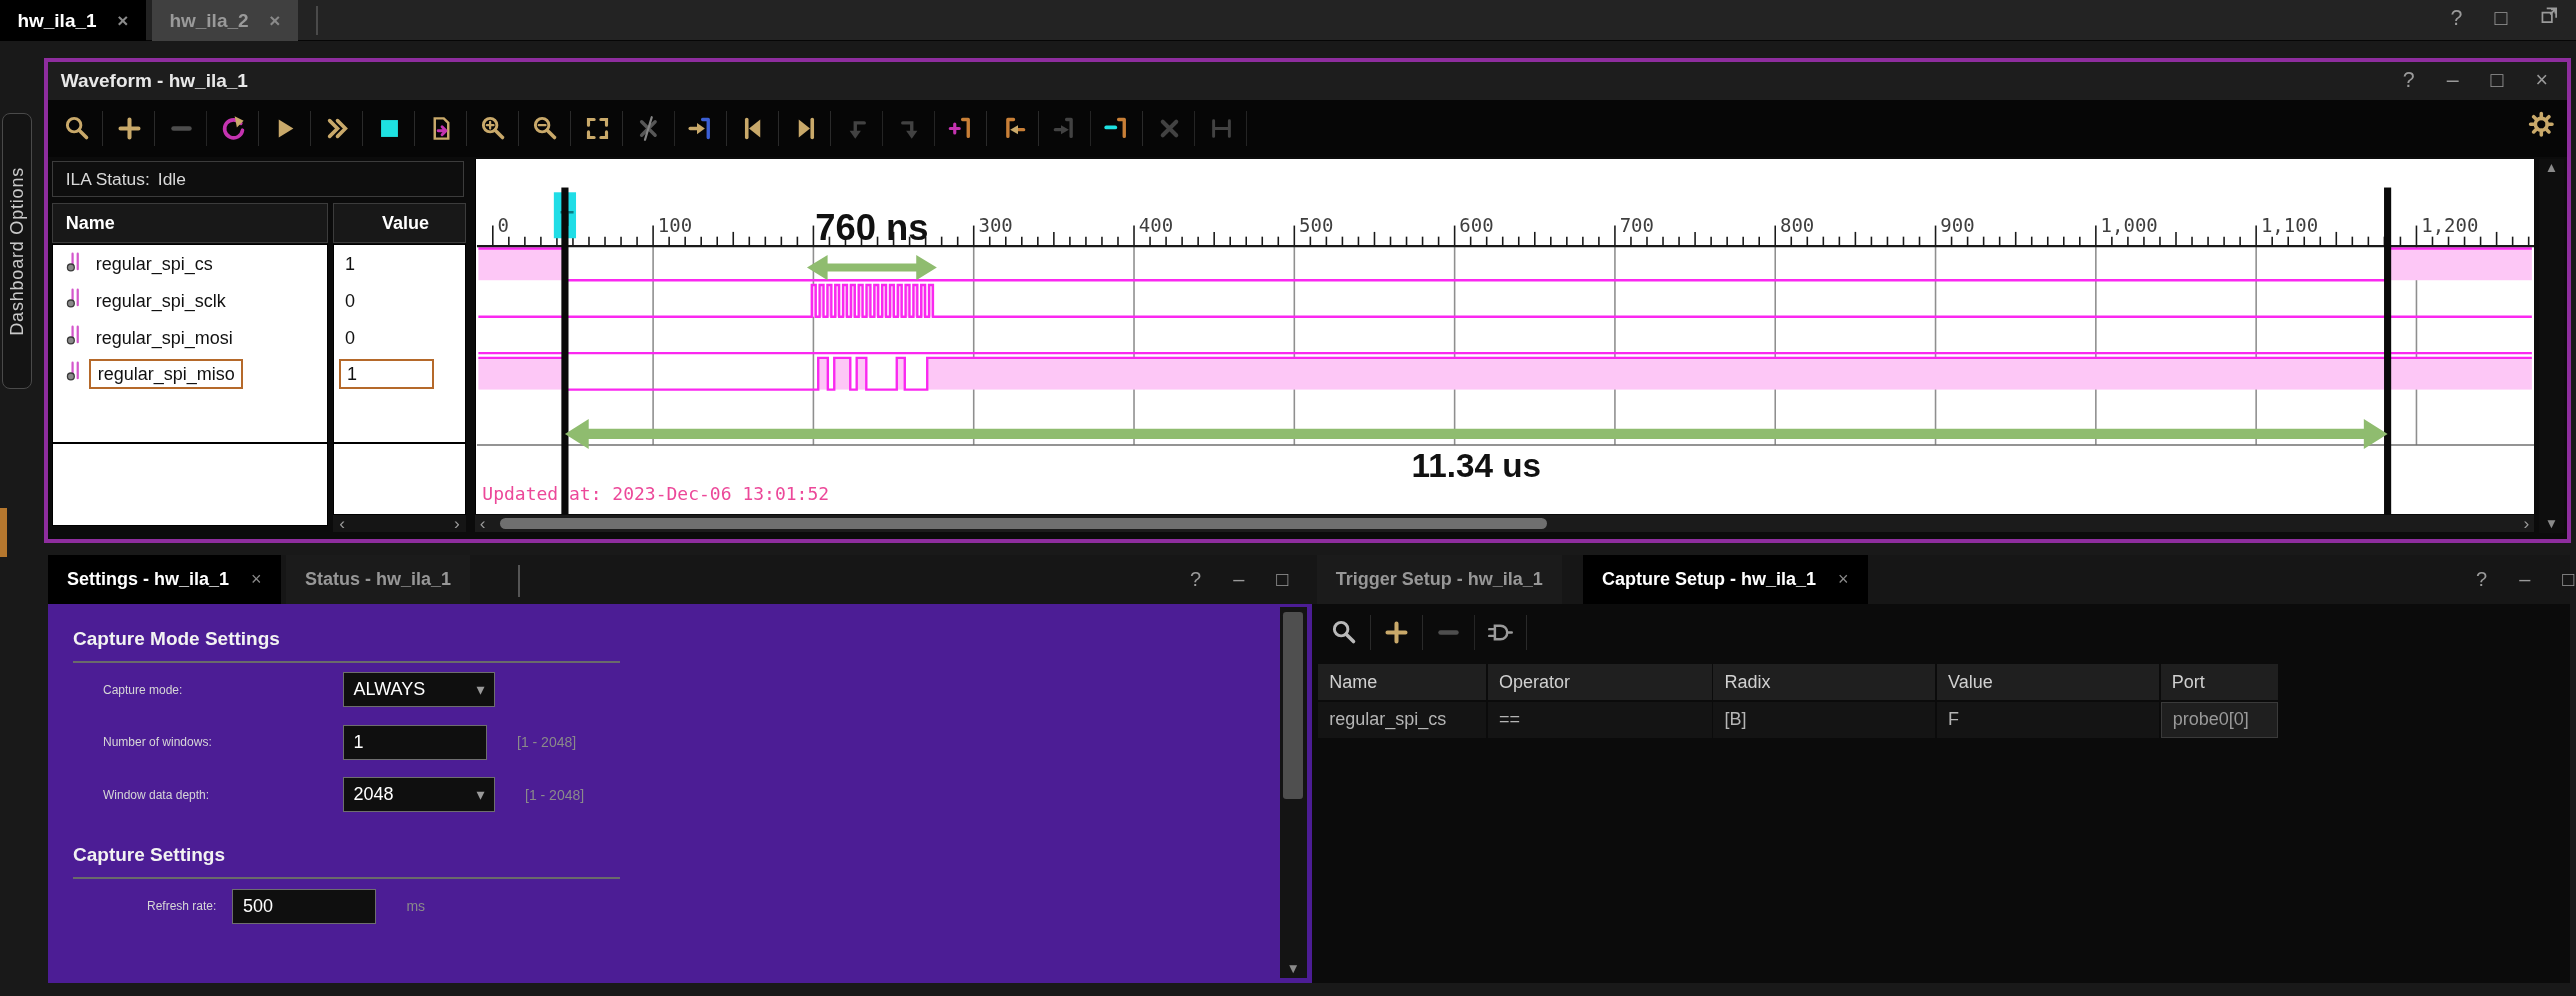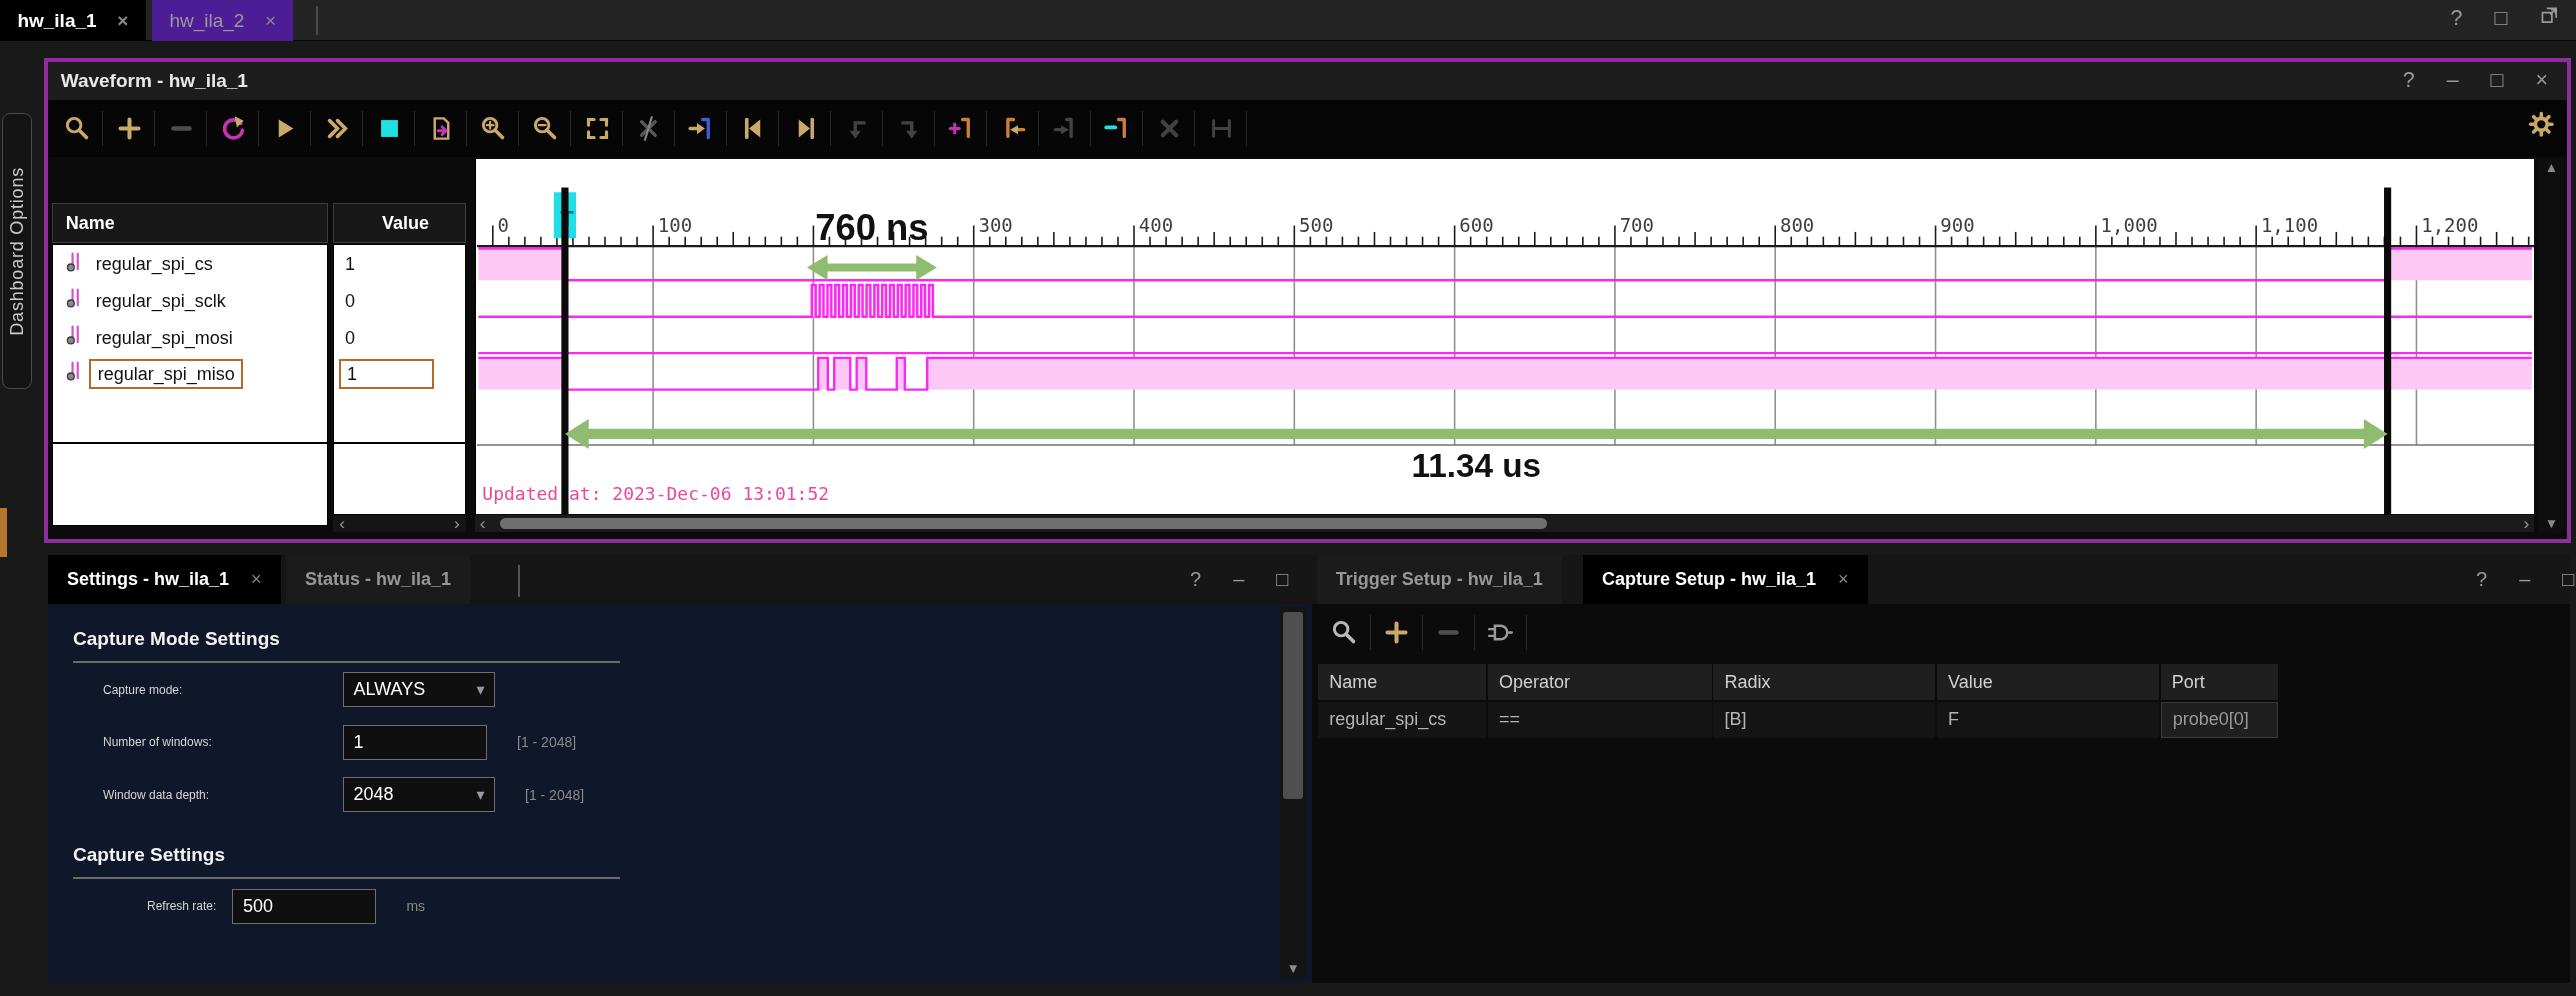--- a/index.html
+++ b/index.html
@@ -3,21 +3,21 @@
 <meta charset="utf-8">
 <style>
   * { margin:0; padding:0; box-sizing:border-box; }
   html,body { width:2576px; height:996px; background:#191919; overflow:hidden;
               font-family:"Liberation Sans", sans-serif; }
 
   
   .tabbar { position:absolute; left:0; top:0; width:2576px; height:41px; background:#232323; border-bottom:1.6px solid #060606; }
   .ttab { position:absolute; top:0; height:41px; display:flex; align-items:center; gap:20.6px; padding:0 17.4px; font-size:19px; cursor:default; }
   .ttab.active { background:#000; color:#fff; font-weight:bold; }
-  .ttab.inactive { background:#4c1d95; color:#9a9a9a; font-weight:normal; }
+  .ttab.inactive { background:#404040; color:#9a9a9a; font-weight:bold; }
   .ttab .x { color:#8a8a8a; font-size:19px; }
   .tsep { position:absolute; top:6.3px; width:1.6px; height:28.6px; background:#4a4a4a; }
   .winctl { position:absolute; top:4.8px; display:flex; gap:32px; color:#9a9a9a; font-size:21.4px; align-items:center; }
 
   
   .dash { position:absolute; left:2.4px; top:113px; width:30px; height:276px; background:#141414;
           border:1.6px solid #4a4a4a; border-radius:8px; display:flex; align-items:center; justify-content:center; }
   .dash span { writing-mode:vertical-rl; transform:rotate(180deg); color:#c9c9c9; font-size:18px; letter-spacing:0.8px; }
   .orange-strip { position:absolute; left:0; top:508px; width:7.1px; height:49px; background:#b5772e; }
 
@@ -63,21 +63,21 @@
   .panel { position:absolute; top:555px; height:428px; background:#0b0b0b; }
   .settings-panel { left:48px; width:1265px; }
   .capture-panel { left:1312px; width:1258px; }
   .ptabbar { position:absolute; left:0; top:0; right:0; height:49px; background:#161616; }
   .ptab { position:absolute; top:0; height:49px; display:flex; align-items:center; gap:22px; padding:0 19px; font-size:18px; font-weight:bold; }
   .ptab.active { background:#000; color:#fff; }
   .ptab.inactive { background:#1b1b1b; color:#979797; }
   .ptab .x { color:#8a8a8a; font-weight:normal; }
   .psep { position:absolute; top:9.5px; width:1.6px; height:32px; background:#555; }
   .pctl { position:absolute; top:12.7px; display:flex; gap:32px; color:#9a9a9a; font-size:20px; }
-  .pcontent { position:absolute; left:0; top:49px; right:0; bottom:0; background:#0f172a; }
+  .pcontent { position:absolute; left:0; top:49px; right:0; bottom:0; background:#4c1d95; }
 
   .section { margin:24px 0 0 25px; }
   .sec-title { color:#f2f2f2; font-size:19px; font-weight:bold; }
   .sec-rule { width:547px; height:1.6px; background:#6a6a6a; margin-top:11px; }
   .frow { display:flex; align-items:center; height:51px; margin-left:30px; margin-top:1.6px; }
   .frow .lbl { color:#d6d6d6; font-size:12px; }
   .frow.fixed .lbl { width:240px; }
   .ctrl-select { width:152px; height:35px; border:1.6px solid #6e6e6e; background:#0f0f0f; color:#fff; font-size:18px;
                  display:flex; align-items:center; justify-content:space-between; padding:0 9.5px; }
   .ctrl-select .chev { color:#9a9a9a; font-size:16px; }
@@ -249,20 +249,24 @@
           <svg width="27" height="27" viewBox="0 0 24 24">
             <path d="M5 5v14M19 5v14M5 12h14" stroke="#4d4d4d" fill="none" stroke-width="2.6" stroke-linecap="round"></path>
           </svg>
         </span></div>
     <span class="gearpos" id="gear-slot"><svg width="28.6" height="28.6" viewBox="0 0 24 24">
           <circle cx="12" cy="12" r="5" fill="none" stroke="#c9a96a" stroke-width="3"></circle>
           <path d="M12 3v4M12 17v4M3 12h4M17 12h4M5.6 5.6l2.8 2.8M15.6 15.6l2.8 2.8M18.4 5.6l-2.8 2.8M8.4 15.6l-2.8 2.8" stroke="#c9a96a" fill="none" stroke-width="3" stroke-linecap="round"></path>
         </svg></span>
   </div>
   <div class="wv-body">
+    <div class="ila-status">
+      <span>ILA Status:</span>
+      <span>Idle</span>
+    </div>
     <div class="colhdr hdr-name">
         <span>Name</span>
       </div>
     <div class="colhdr hdr-value">
         <span>Value</span>
       </div>
     <div class="whitecol name-col" id="name-col">
       <div class="collinesep"></div>
     <div class="sigrow" style="top: 1.6px;">
           <span style="margin:0 4.8px 0 11px;">

